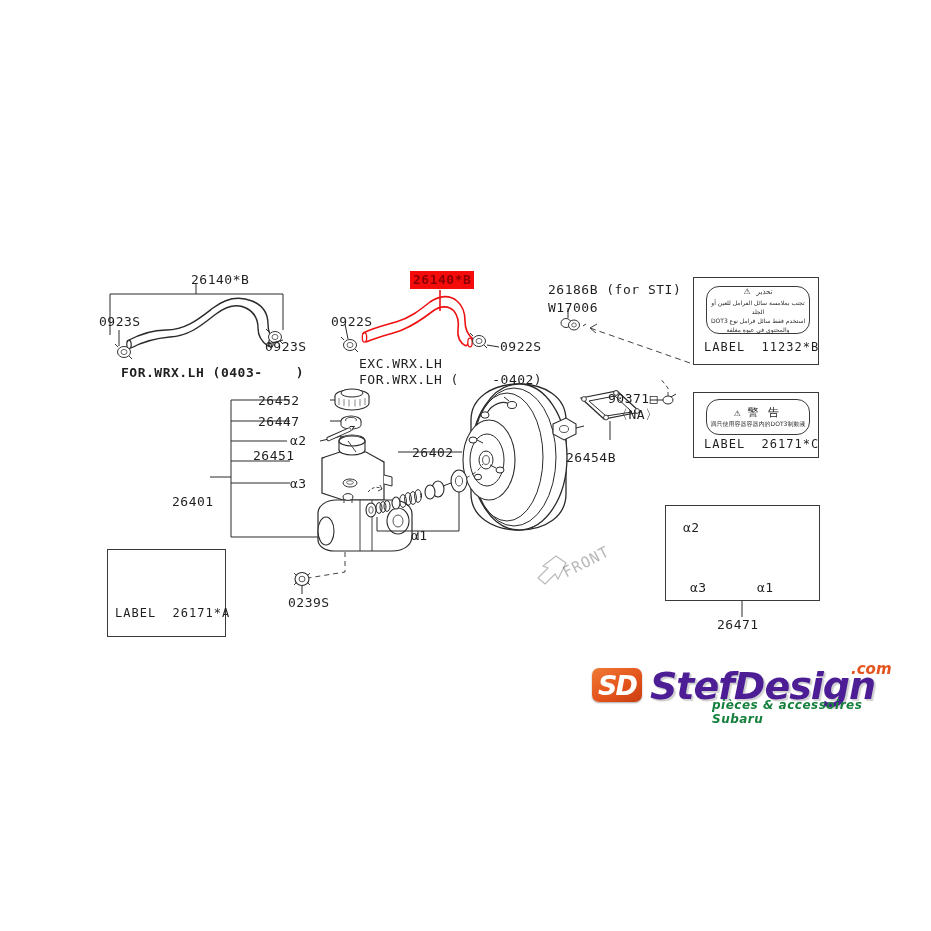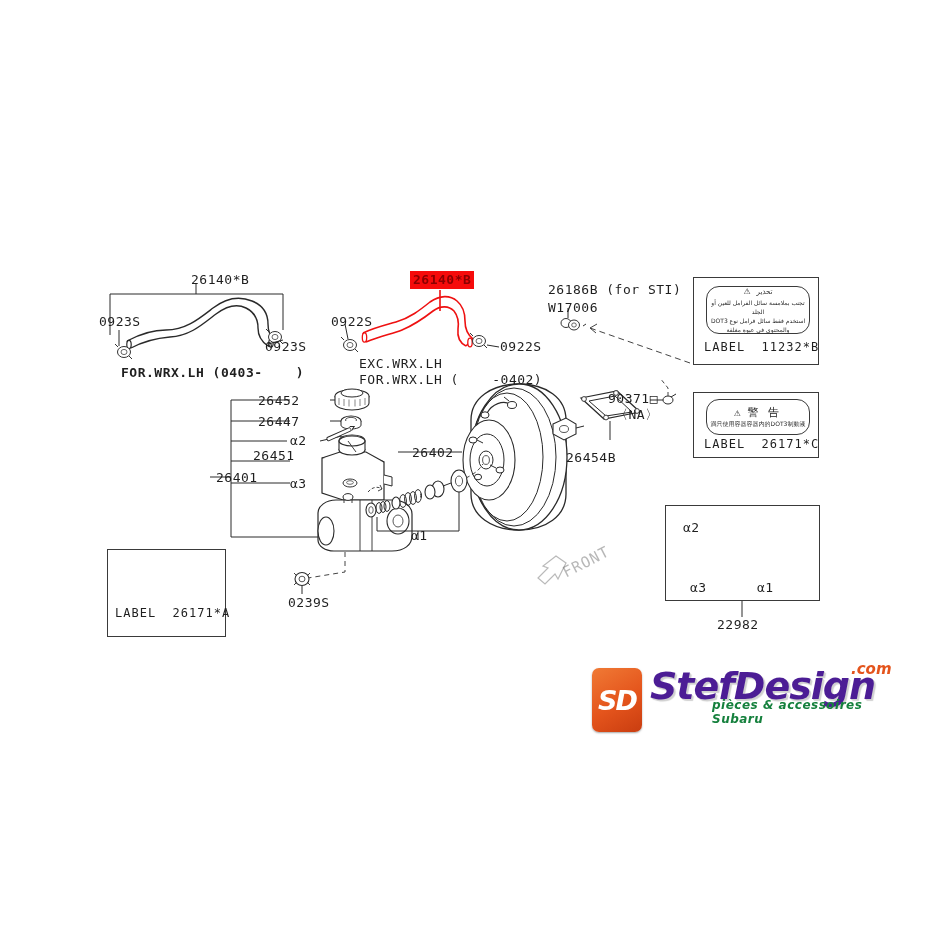--- a/index.html
+++ b/index.html
@@ -7,21 +7,21 @@
        font-family:"DejaVu Sans Mono","Liberation Mono",monospace;color:#1a1a1a;}
   #stage{position:absolute;left:0;top:0;width:931px;height:931px;}
   .lbl{position:absolute;white-space:pre;font-family:"DejaVu Sans Mono","Liberation Mono",monospace;
        font-size:13px;letter-spacing:0.5px;color:#1f1f1f;line-height:1.25;}
   .hl{position:absolute;background:#f60b0b;color:#8a0000;font-size:13px;
       letter-spacing:.5px;padding:1px 3px 2px 3px;white-space:pre;font-weight:bold;
       font-family:"DejaVu Sans Mono","Liberation Mono",monospace;}
   .box{position:absolute;border:1px solid #3a3a3a;background:#fff;box-sizing:border-box;}
   svg{position:absolute;left:0;top:0;width:931px;height:931px;overflow:visible;}
   .wm{position:absolute;left:592px;top:662px;width:292px;height:62px;}
-  .wm-badge{position:absolute;left:0;top:6px;width:50px;height:64px;background:
+  .wm-badge{position:absolute;left:0;top:6px;width:50px;height:34px;background:
       linear-gradient(150deg,#f07a35 0%,#e4541c 55%,#c93d10 100%);
       border-radius:7px;box-shadow:0 1px 2px rgba(0,0,0,.35);}
   .wm-badge span{position:absolute;inset:0;display:flex;align-items:center;justify-content:center;
       color:#fff;font-family:"DejaVu Sans","Liberation Sans",sans-serif;font-weight:bold;
       font-size:27px;font-style:italic;letter-spacing:-2px;}
   .wm-main{position:absolute;left:58px;top:2px;font-family:"DejaVu Sans","Liberation Sans",sans-serif;
       font-style:italic;font-weight:bold;font-size:38px;letter-spacing:-1px;
       color:#4c1d95;text-shadow:1px 1px 0 #cfcfcf,2px 2px 1px rgba(0,0,0,.18);}
   .wm-com{position:absolute;left:259px;top:-2px;font-family:"DejaVu Sans","Liberation Sans",sans-serif;
       font-style:italic;font-weight:bold;font-size:15px;color:#e4541c;}
@@ -344,39 +344,39 @@
 
   <div class="hl" style="left:410px;top:271px;">26140*B</div>
   <div class="lbl" style="left:331px;top:314px;">0922S</div>
   <div class="lbl" style="left:500px;top:339px;">0922S</div>
   <div class="lbl" style="left:359px;top:356px;">EXC.WRX.LH</div>
   <div class="lbl" style="left:359px;top:372px;">FOR.WRX.LH (    -0402)</div>
 
   <div class="lbl" style="left:548px;top:282px;">26186B (for STI)</div>
   <div class="lbl" style="left:548px;top:300px;">W17006</div>
 
-  <div class="lbl" style="left:172px;top:470px;margin-left:44px;">26401</div>
+  <div class="lbl" style="left:172px;top:494px;">26401</div>
   <div class="lbl" style="left:258px;top:393px;">26452</div>
   <div class="lbl" style="left:258px;top:414px;text-align:right;">26447</div>
   <div class="lbl" style="left:290px;top:433px;">α2</div>
   <div class="lbl" style="left:253px;top:448px;">26451</div>
   <div class="lbl" style="left:290px;top:476px;">α3</div>
 
   <div class="lbl" style="left:412px;top:445px;">26402</div>
   <div class="lbl" style="left:566px;top:450px;">26454B</div>
   <div class="lbl" style="left:411px;top:528px;">α1</div>
   <div class="lbl" style="left:288px;top:595px;">0239S</div>
   <div class="lbl" style="left:608px;top:391px;">90371□</div>
   <div class="lbl" style="left:615px;top:407px;">〈NA〉</div>
 
   <div class="box" style="left:665px;top:505px;width:155px;height:96px;"></div>
   <div class="lbl" style="left:683px;top:520px;">α2</div>
   <div class="lbl" style="left:690px;top:580px;">α3</div>
   <div class="lbl" style="left:757px;top:580px;">α1</div>
-  <div class="lbl" style="left:717px;top:617px;">22982</div>
+  <div class="lbl" style="left:717px;top:617px;">26471</div>
 
   <div class="box warn-card" style="left:693px;top:277px;width:126px;height:88px;">
     <div class="warn-oval" style="left:12px;top:8px;width:102px;height:46px;">
       <div style="display:flex;gap:6px;align-items:center;">
         <span class="warn-ar" style="font-size:8px;">⚠</span>
         <span class="warn-ar" style="font-size:7px;text-align:center;">تحذير</span>
       </div>
       <div class="warn-ar">تجنب بملامسة سائل الفرامل للعين أو الجلد</div>
       <div class="warn-ar">استخدم فقط سائل فرامل نوع DOT3</div>
       <div class="warn-ar">والمحتوى في عبوة مغلقة</div>

